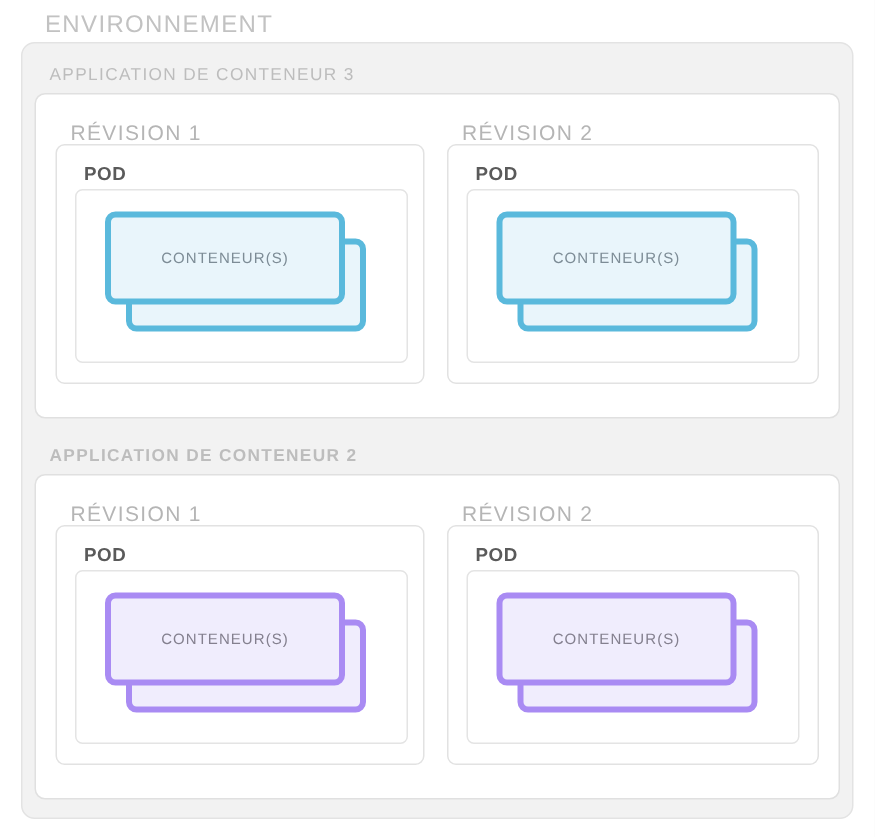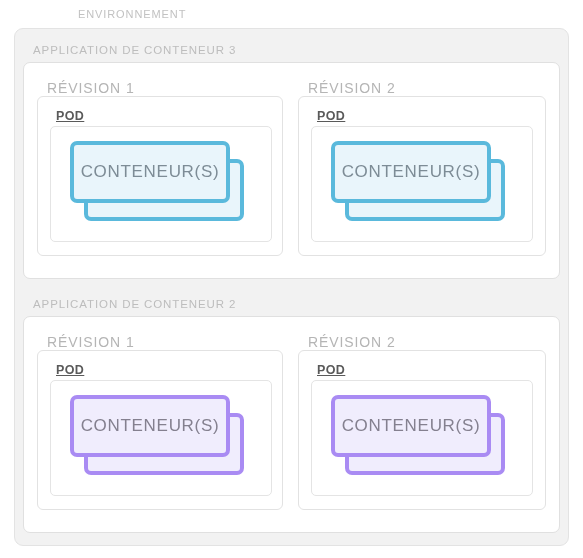--- a/index.html
+++ b/index.html
@@ -14,25 +14,24 @@
     font-family: "Liberation Sans", "DejaVu Sans", sans-serif;
     overflow: hidden;
     position: relative;
   }
 
   
   .env-label {
     position: absolute;
     left: 30px;
     top: 8px;
-    font-size: 11px;
+    font-size: 16px;
     letter-spacing: 0.9px;
     color: #c2c2c2;
     white-space: nowrap;
-    margin-left: 48px;
   }
   .env-box {
     position: absolute;
     left: 14px;
     top: 28px;
     width: 555px;
     height: 518px;
     box-sizing: border-box;
     background: #f2f2f2;
     border: 1px solid #e3e3e3;
@@ -49,21 +48,21 @@
   }
   .app-box {
     position: absolute;
     box-sizing: border-box;
     background: #ffffff;
     border: 1px solid #e0e0e0;
     border-radius: 7px;
   }
   .app1-label { left: 33px; top: 44px; }
   .app1-box  { left: 23px; top: 62px; width: 537px; height: 217px; }
-  .app2-label { left: 33px; top: 298px; }
+  .app2-label { left: 33px; top: 298px; font-weight: bold; }
   .app2-box  { left: 23px; top: 316px; width: 537px; height: 217px; }
 
   
   .rev-label {
     position: absolute;
     font-size: 14px;
     letter-spacing: 0.9px;
     color: #b5b5b5;
     white-space: nowrap;
   }
@@ -76,21 +75,20 @@
   }
 
   
   .pod-label {
     position: absolute;
     font-size: 12.5px;
     font-weight: bold;
     letter-spacing: 0.4px;
     color: #5a5a5a;
     white-space: nowrap;
-    text-decoration: underline;
   }
   .pod-box {
     position: absolute;
     box-sizing: border-box;
     background: #ffffff;
     border: 1px solid #e4e4e4;
     border-radius: 5px;
   }
 
   
@@ -115,21 +113,21 @@
   .cbox-front {
     left: 0px;
     top: 0px;
     width: 160px;
     height: 62px;
     display: flex;
     align-items: center;
     justify-content: center;
   }
   .cbox-front .clabel {
-    font-size: 17px;
+    font-size: 10px;
     letter-spacing: 0.7px;
     color: #7d8c96;
     white-space: nowrap;
     text-align: right;
   }
 
   
   .theme-blue .cbox        { border-color: #5ab9dc; background: #e9f5fb; }
   .theme-blue .clabel      { color: #7d8c96; }
   

